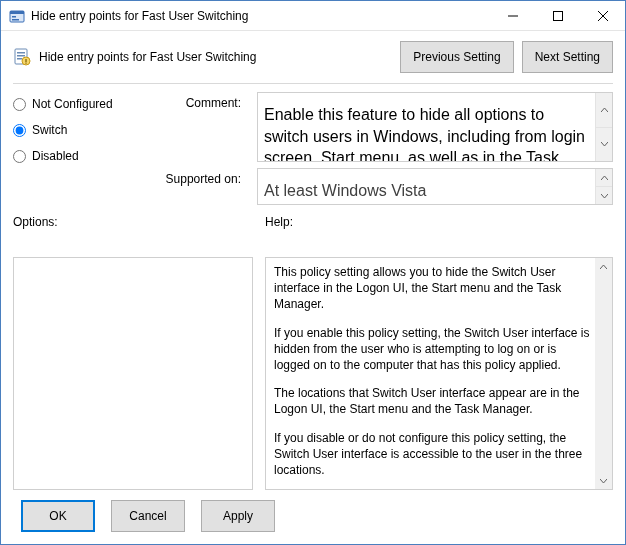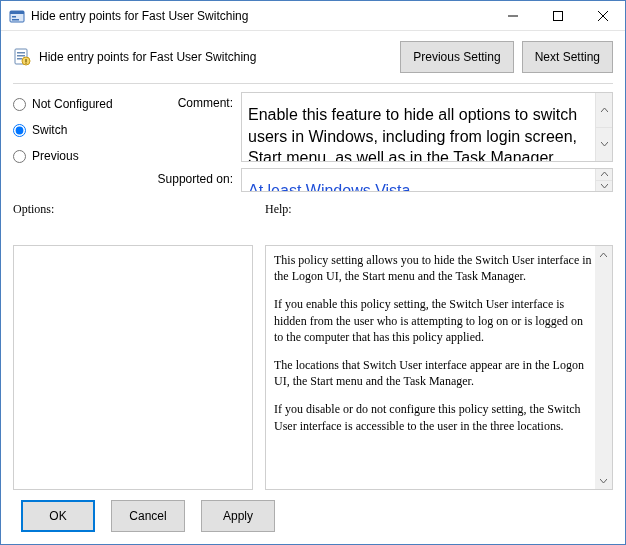--- a/index.html
+++ b/index.html
@@ -66,21 +66,21 @@
   }
   .btn.default { border: 2px solid #0078d7; background:#e1e1e1; }
   .hr {
     height: 1px; background: #d9d9d9;
     margin: 2px 12px 8px 12px;
   }
   
   .form-area {
     display: grid;
     grid-template-columns: 140px 88px 1fr;
-    column-gap: 0px;
+    column-gap: 8px;
     padding: 0 12px;
   }
   .radios {
     grid-column: 1;
     grid-row: 1 / span 2;
     padding-top: 4px;
   }
   .radio-row {
     display: flex; align-items: center;
     margin-bottom: 10px;
@@ -110,31 +110,30 @@
   }
   .spin-btn {
     flex: 1;
     display:flex;align-items:center;justify-content:center;
     background:#f0f0f0;
     color:#606060;
     font-size:9px;
   }
   .spin-btn + .spin-btn { border-top:1px solid #e3e3e3; }
   .comment-box { grid-column: 3; grid-row: 1; height: 70px; margin-bottom:6px; }
-  .supported-box { grid-column: 3; grid-row: 2; height: 24px; color:#1d4ed8; }
+  .supported-box { grid-column: 3; grid-row: 2; height: 37px; color:#404040; }
   .comment-label { grid-column: 2; grid-row:1; }
   .supported-label { grid-column: 2; grid-row:2; padding-top:4px;}
   
   .split {
     display: flex;
     gap: 12px;
     padding: 10px 12px 0 12px;
     flex: 1 1 auto;
     min-height: 0;
-    font-family: Liberation Serif, serif;
   }
   .col {
     display: flex; flex-direction: column;
     min-height: 0;
   }
   .col.options { width: 240px; }
   .col.help { flex: 1; }
   .col-label { margin-bottom: 4px; }
   .panel {
     border: 1px solid #cfcfcf;
@@ -227,21 +226,21 @@
       <label class="radio-row">
         <input type="radio" name="state" style="">
         <span>Not Configured</span>
       </label>
       <label class="radio-row">
         <input type="radio" name="state" checked="" style="">
         <span>Switch</span>
       </label>
       <label class="radio-row">
         <input type="radio" name="state" style="">
-        <span>Previous</span>
+        <span>Disabled</span>
       </label>
     </div>
 
     <div class="lbl-right comment-label">Comment:</div>
     <div class="textarea-box comment-box">
       <div style="padding-right:18px;">
         <div>Enable this feature to hide all options to switch users in Windows, including from login screen, Start menu, as well as in the Task Manager.</div>
         <div style="height:10px"></div>
         <div>///usefulpcguide.com///</div>
       </div>

